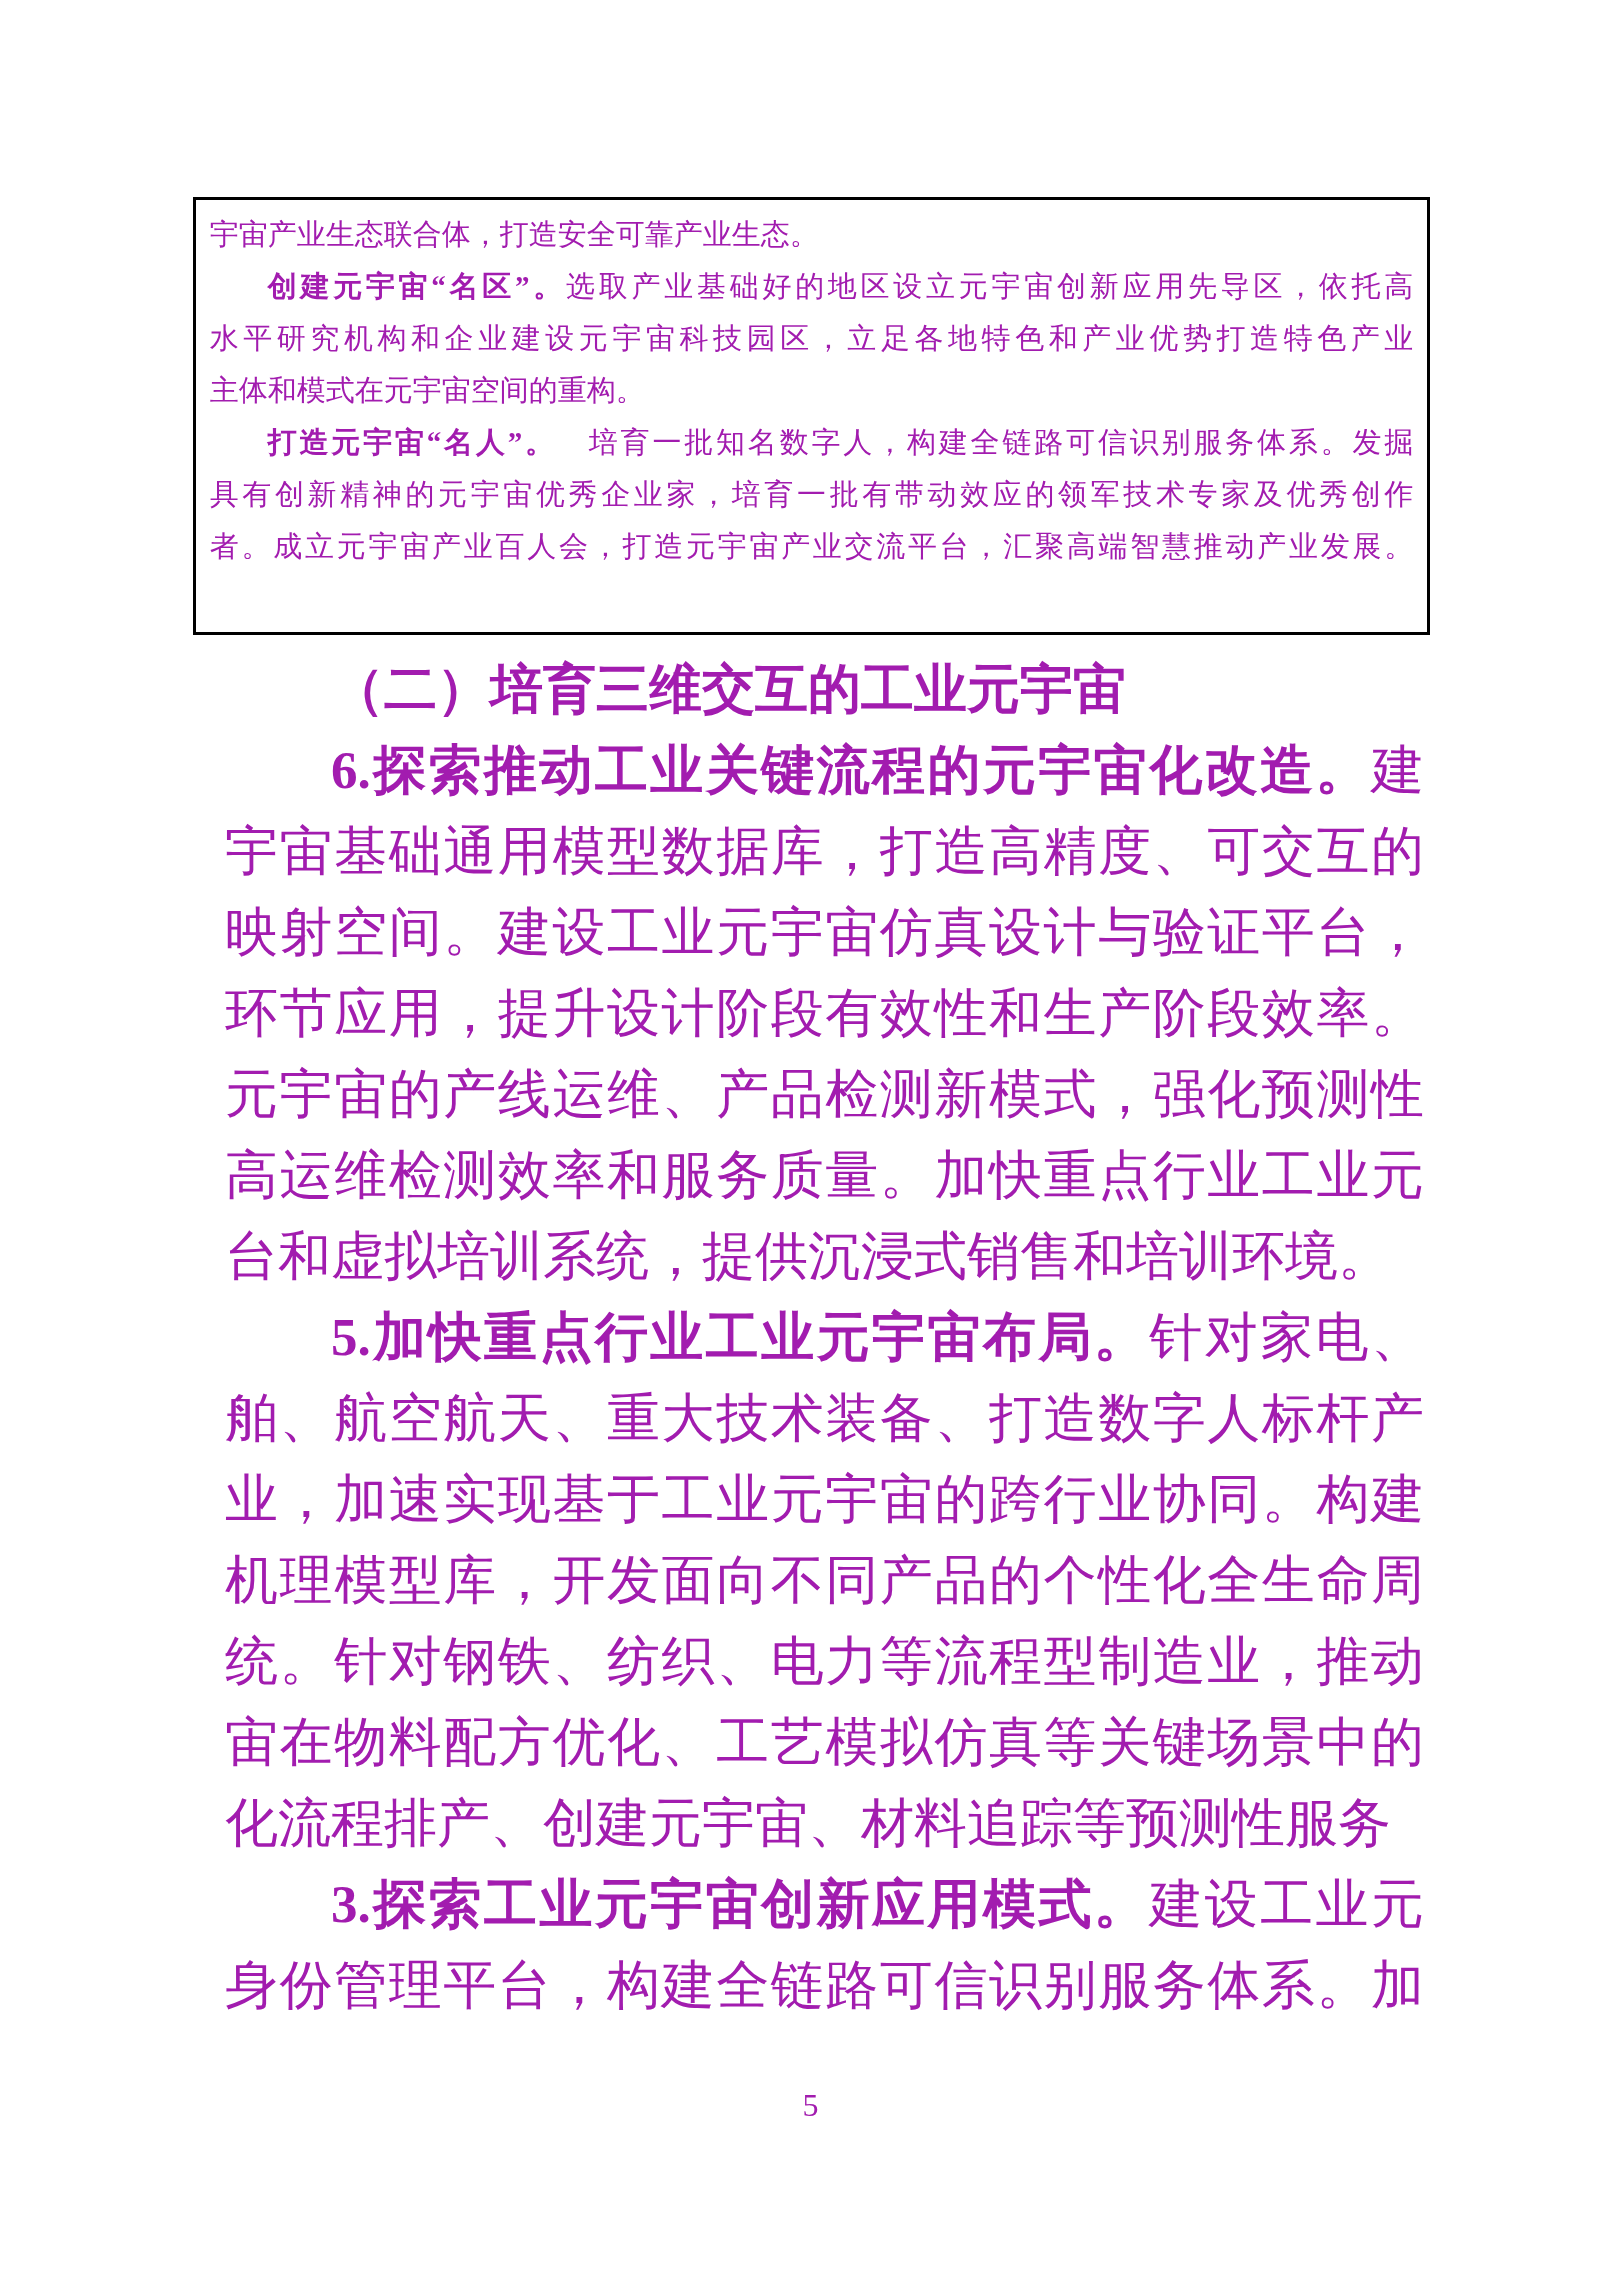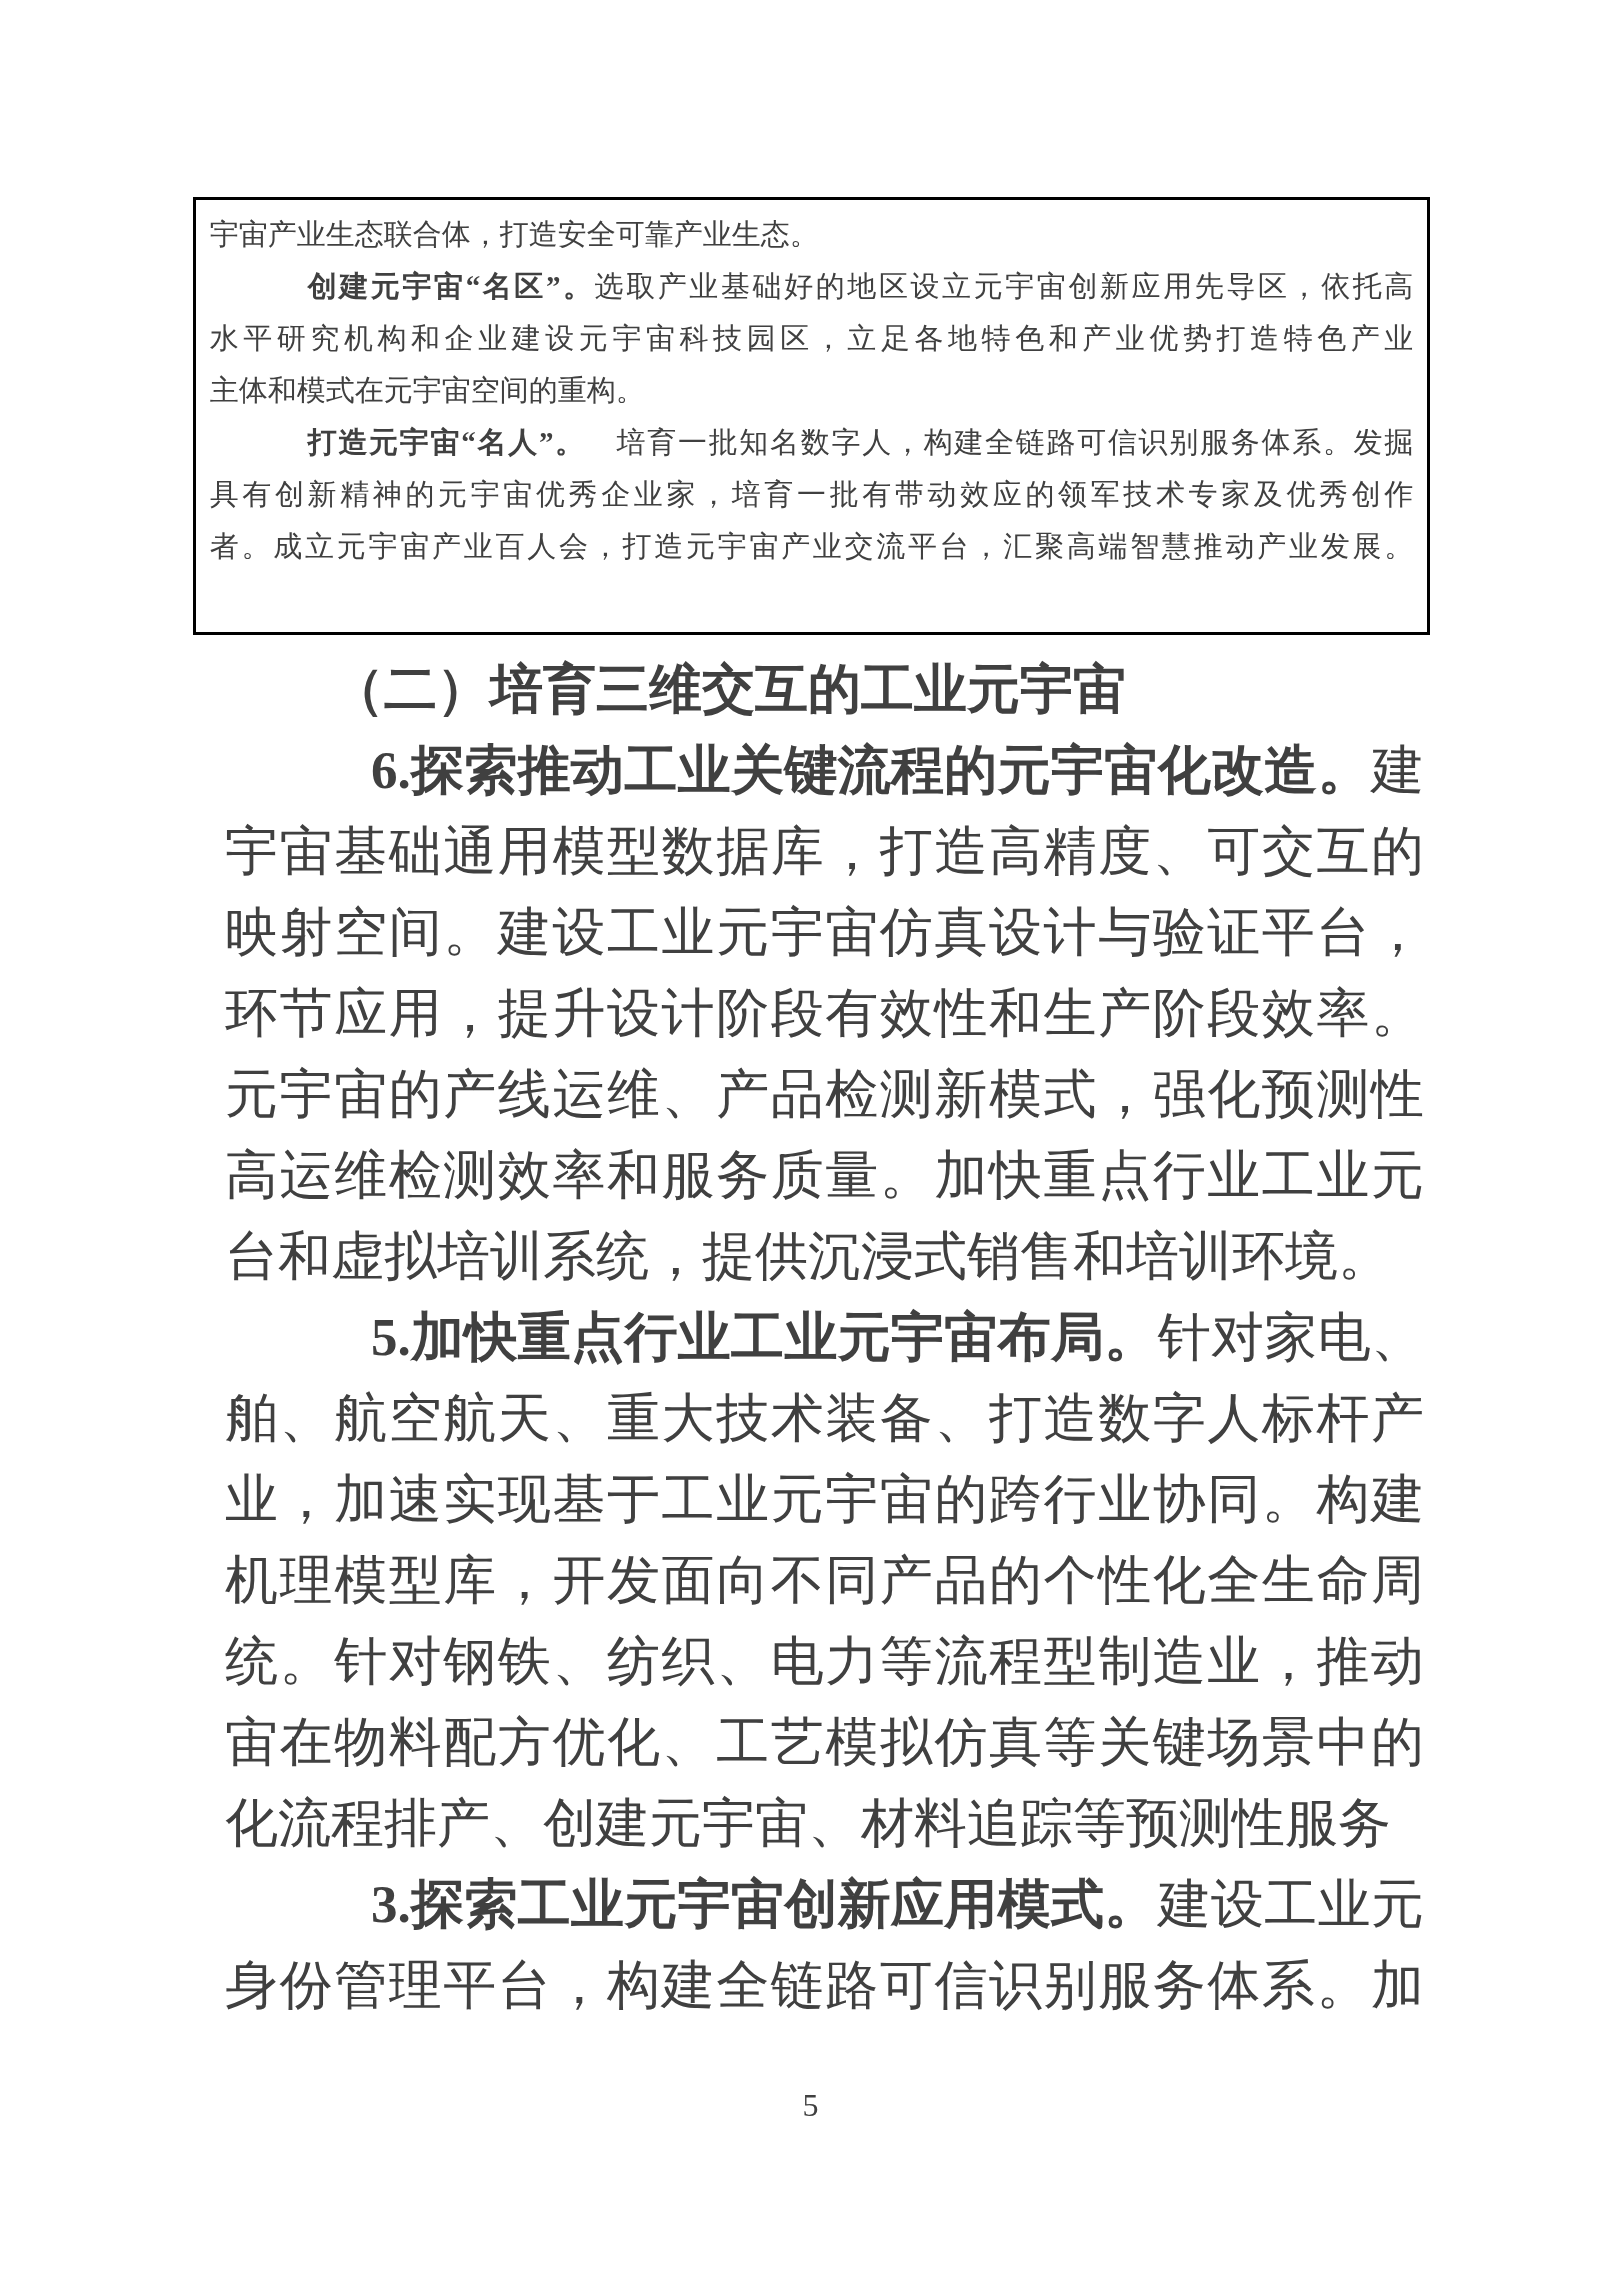--- a/index.html
+++ b/index.html
@@ -1,21 +1,21 @@
 <!DOCTYPE html>
 <html><head>
 <meta charset="utf-8">
 <style>
   html, body { margin: 0; padding: 0; background: #ffffff; }
   .page {
     position: relative;
     width: 1621px;
     height: 2293px;
     background: #ffffff;
-    color: #404040;
+    color: #a21caf;
     font-family: "Liberation Serif", "DejaVu Serif", serif;
     overflow: hidden;
   }
   
   .callout-box {
     position: absolute;
     left: 193px;
     top: 197px;
     width: 1237px;
     height: 438px;
@@ -46,21 +46,21 @@
   }
   .section-heading {
     font-weight: 700;
     text-indent: 2em;
   }
   .line.indent { text-indent: 2em; }
   .line.justify {
     text-align: justify;
     text-align-last: justify;
   }
-  .lead { font-weight: 700; margin-left: 40px; }
+  .lead { font-weight: 700; }
   
   .page-number {
     position: absolute;
     left: 0;
     top: 2086px;
     width: 100%;
     text-align: center;
     font-size: 32px;
     line-height: 39px;
   }

